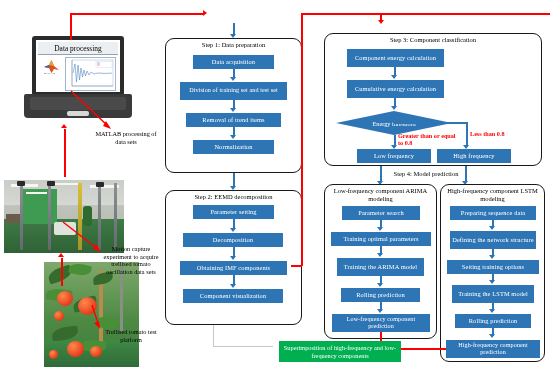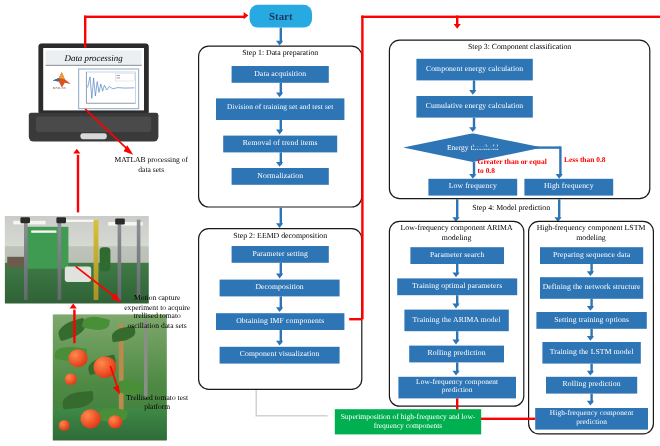--- a/index.html
+++ b/index.html
@@ -119,21 +119,21 @@
     background:radial-gradient(circle at 35% 32%,#ff8a4d,#e8441f 62%,#b42f12 100%);}
   .t-stake{position:absolute;background:#b98c4e;}
   .t-ground{position:absolute;left:0;bottom:0;width:100%;height:26%;
     background:linear-gradient(180deg,#3f8a46,#2f6b38);}
 
   
   .lap-lid{position:absolute;background:#2b2b2b;border-radius:3px;}
   .lap-screen{position:absolute;background:#ffffff;}
   .lap-title{position:absolute;background:#eceff1;border-bottom:1px solid #9aa0a6;
     display:flex;align-items:center;justify-content:center;
-    font-size:7.4px;color:#000;font-style:italic;}
+    font-size:7.4px;color:#000;}
   .lap-base{position:absolute;background:#3a3a3a;border-radius:2px 2px 4px 4px;}
   .lap-kb{position:absolute;background:#4a4a4a;border-radius:2px;}
   .lap-touch{position:absolute;background:#d8d8d8;border-radius:2px;}
   .ml-logo{position:absolute;}
   .ml-plot{position:absolute;background:#fff;border:0.6px solid #9fb6cf;}
 </style>
 </head>
 <body>
 
 <div id="root">
@@ -225,21 +225,20 @@
   <div class="rvline" style="left:61px;top:258px;height:28px;"></div>
   <div class="arrow-u" style="left:58px;top:253px;"></div>
 
   <div class="rvline" style="left:64px;top:129px;height:48px;"></div>
   <div class="arrow-u" style="left:61px;top:124px;"></div>
 
   <div class="rvline" style="left:70px;top:13px;height:27px;"></div>
   <div class="rhline" style="left:70px;top:13px;width:134px;"></div>
   <div class="arrow-r" style="left:203px;top:10px;"></div>
 
-  <div class="start abs" style="left:208px;top:4px;width:52px;height:19px;">Start</div>
 
   <div class="vline" style="left:233px;top:23px;height:13px;"></div>
   <div class="arrow-d" style="left:230px;top:34px;"></div>
 
   <div class="group abs" style="left:165px;top:38px;width:137px;height:135px;"></div>
   <div class="grouplabel abs" style="left:165px;top:41px;width:137px;">Step 1: Data preparation</div>
 
   <div class="pbox abs" style="left:193px;top:55px;width:81px;height:14px;">Data acquisition</div>
   <div class="vline" style="left:233px;top:69px;height:10px;"></div>
   <div class="arrow-d" style="left:230px;top:77px;"></div>

